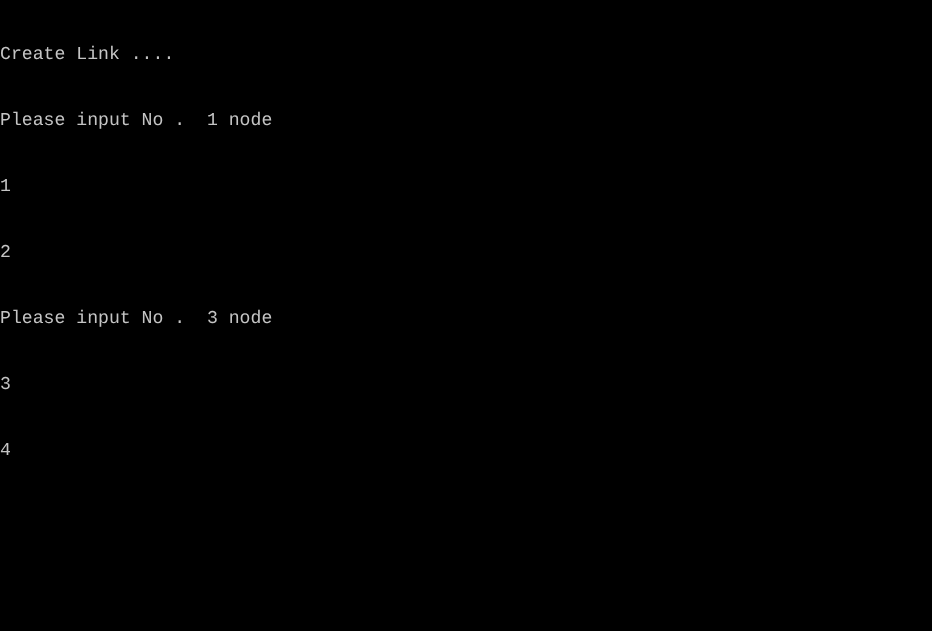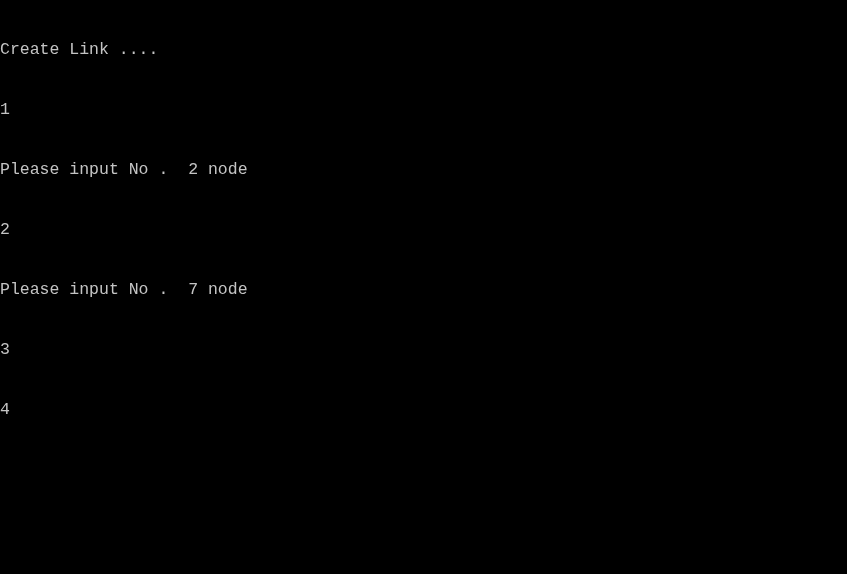--- a/index.html
+++ b/index.html
@@ -38,24 +38,24 @@
     white-space: pre;
     font-family: "Liberation Mono", "DejaVu Sans Mono", monospace;
   }
 </style>
 </head>
 <body>
 
 <div id="console-window">
   <div id="console-output">
     <span class="console-line">Create Link ....</span>
+    <span class="console-line">Please input No .  1 node</span>
     <span class="console-line">1</span>
-    <span class="console-line">Please input No .  2 node</span>
     <span class="console-line">2</span>
-    <span class="console-line">Please input No .  7 node</span>
+    <span class="console-line">Please input No .  3 node</span>
     <span class="console-line">3</span>
     <span class="console-line">4</span>
     
     
     
     
     
     
     
     

